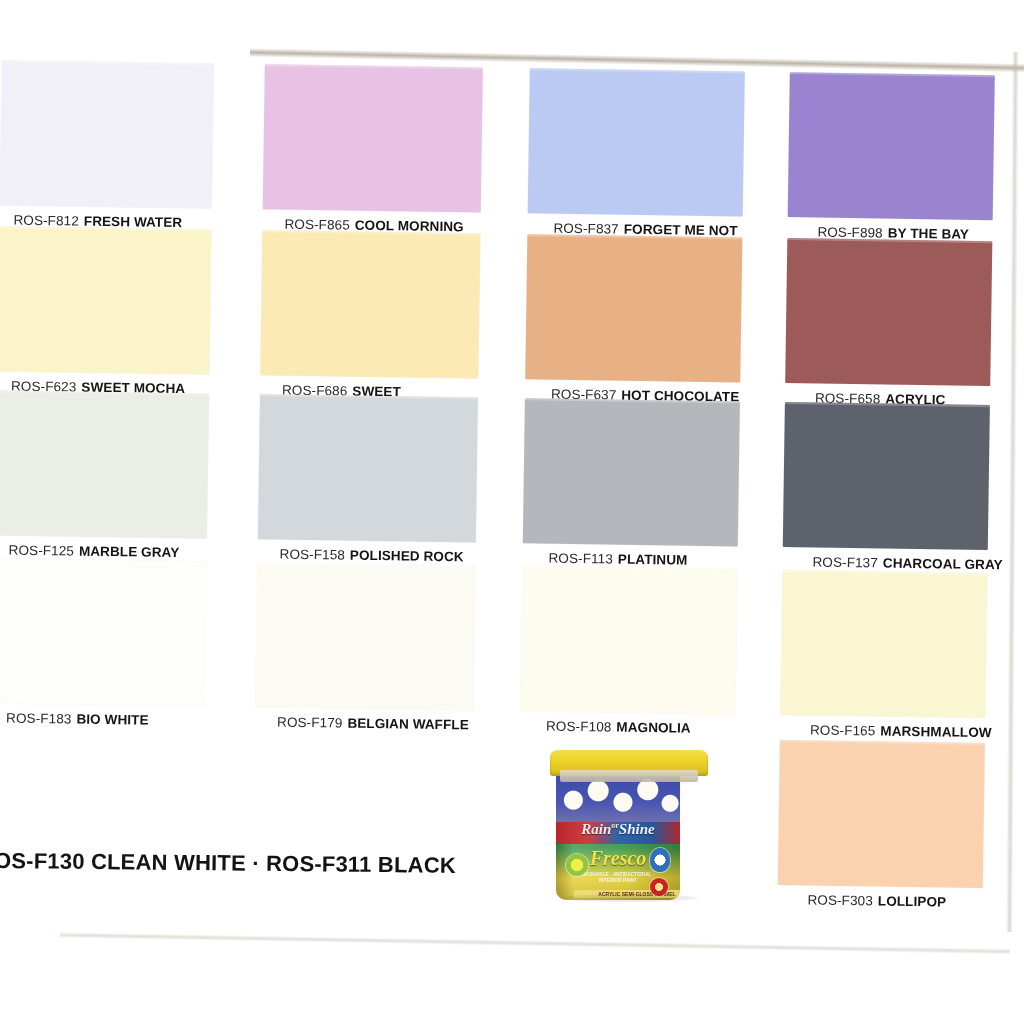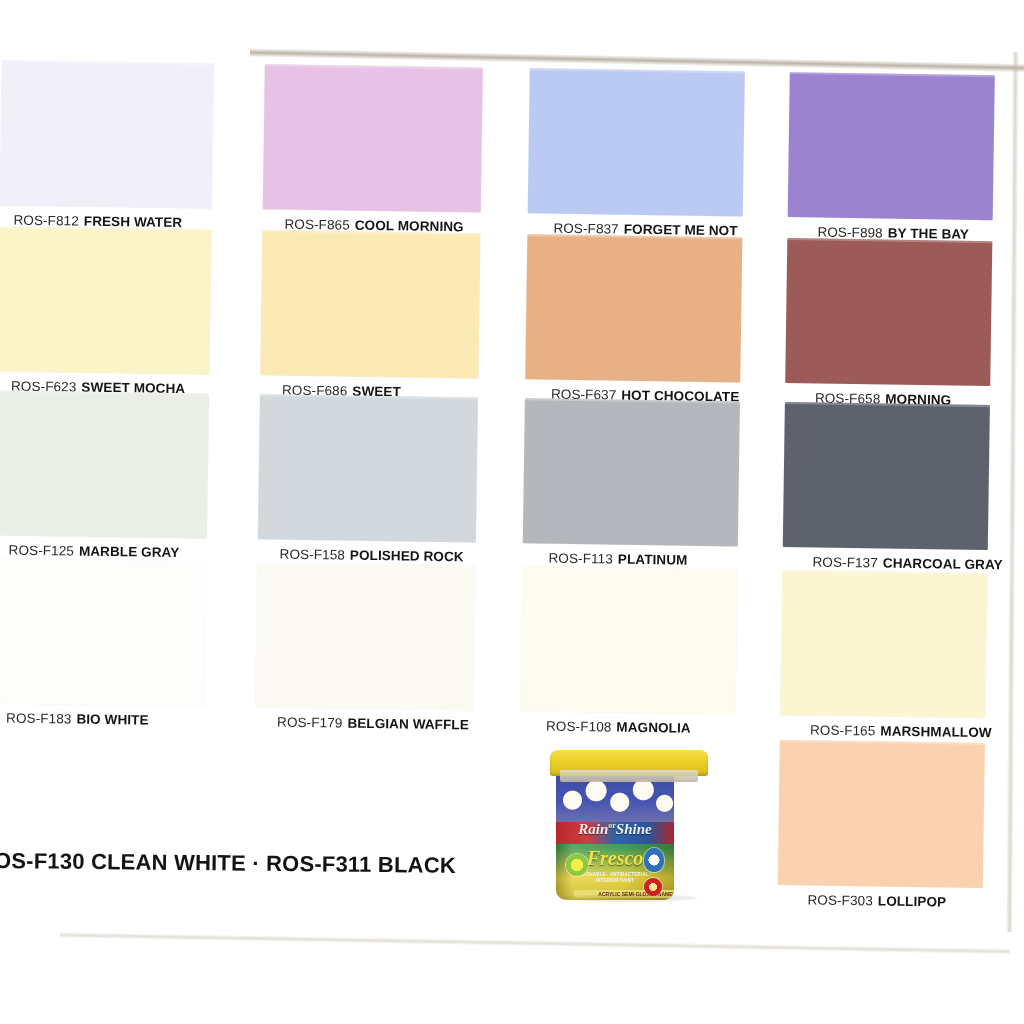--- a/index.html
+++ b/index.html
@@ -137,20 +137,21 @@
         rgba(0,0,0,0.20) 100%),
       linear-gradient(to bottom,
         #2e3d8f 0%,
         #3a49a0 16%,
         #c9c4b4 22%,
         #3c8f4a 34%,
         #3f9a4f 62%,
         #e8d23a 84%,
         #c8b830 100%);
     overflow: hidden;
+    padding-left: 6px;
   }
   
   .daisy-band {
     position: absolute;
     left: 0; top: 8px;
     width: 100%; height: 52px;
     background:
       radial-gradient(circle at 14% 58%, #fdfbf2 0 9px, rgba(255,255,255,0) 10px),
       radial-gradient(circle at 14% 58%, #e8b02a 0 3px, rgba(255,255,255,0) 4px),
       radial-gradient(circle at 34% 40%, #fdfbf2 0 10px, rgba(255,255,255,0) 11px),
@@ -308,21 +309,21 @@
       <div class="swatch-cell" style="left: 265px; top: 176px; width: 218px;">
         <div class="swatch-chip" title="MUFFIN" style="background: rgb(251, 234, 180);"></div>
         <div class="swatch-label lbl-c1"><span class="swatch-code">ROS-F686</span><span class="swatch-name">SWEET</span></div>
       </div>
       <div class="swatch-cell" style="left: 530px; top: 176px; width: 215px;">
         <div class="swatch-chip" title="HOT CHOCOLATE" style="background: rgb(232, 177, 133);"></div>
         <div class="swatch-label lbl-c2"><span class="swatch-code">ROS-F637</span><span class="swatch-name">HOT CHOCOLATE</span></div>
       </div>
       <div class="swatch-cell" style="left: 790px; top: 176px; width: 205px;">
         <div class="swatch-chip" title="COFFEE" style="background: rgb(156, 90, 89);"></div>
-        <div class="swatch-label lbl-c3"><span class="swatch-code">ROS-F658</span><span class="swatch-name">MORNING</span></div>
+        <div class="swatch-label lbl-c3"><span class="swatch-code">ROS-F658</span><span class="swatch-name">ACRYLIC</span></div>
       </div>
       <div class="swatch-cell" style="left: 2px; top: 340px; width: 212px;">
         <div class="swatch-chip" title="MARBLE GRAY" style="background: rgb(234, 238, 230);"></div>
         <div class="swatch-label lbl-c0"><span class="swatch-code">ROS-F125</span><span class="swatch-name">MARBLE GRAY</span></div>
       </div>
       <div class="swatch-cell" style="left: 265px; top: 340px; width: 218px;">
         <div class="swatch-chip" title="POLISHED ROCK" style="background: rgb(211, 216, 220);"></div>
         <div class="swatch-label lbl-c1"><span class="swatch-code">ROS-F158</span><span class="swatch-name">POLISHED ROCK</span></div>
       </div>
       <div class="swatch-cell" style="left: 530px; top: 340px; width: 215px;">

